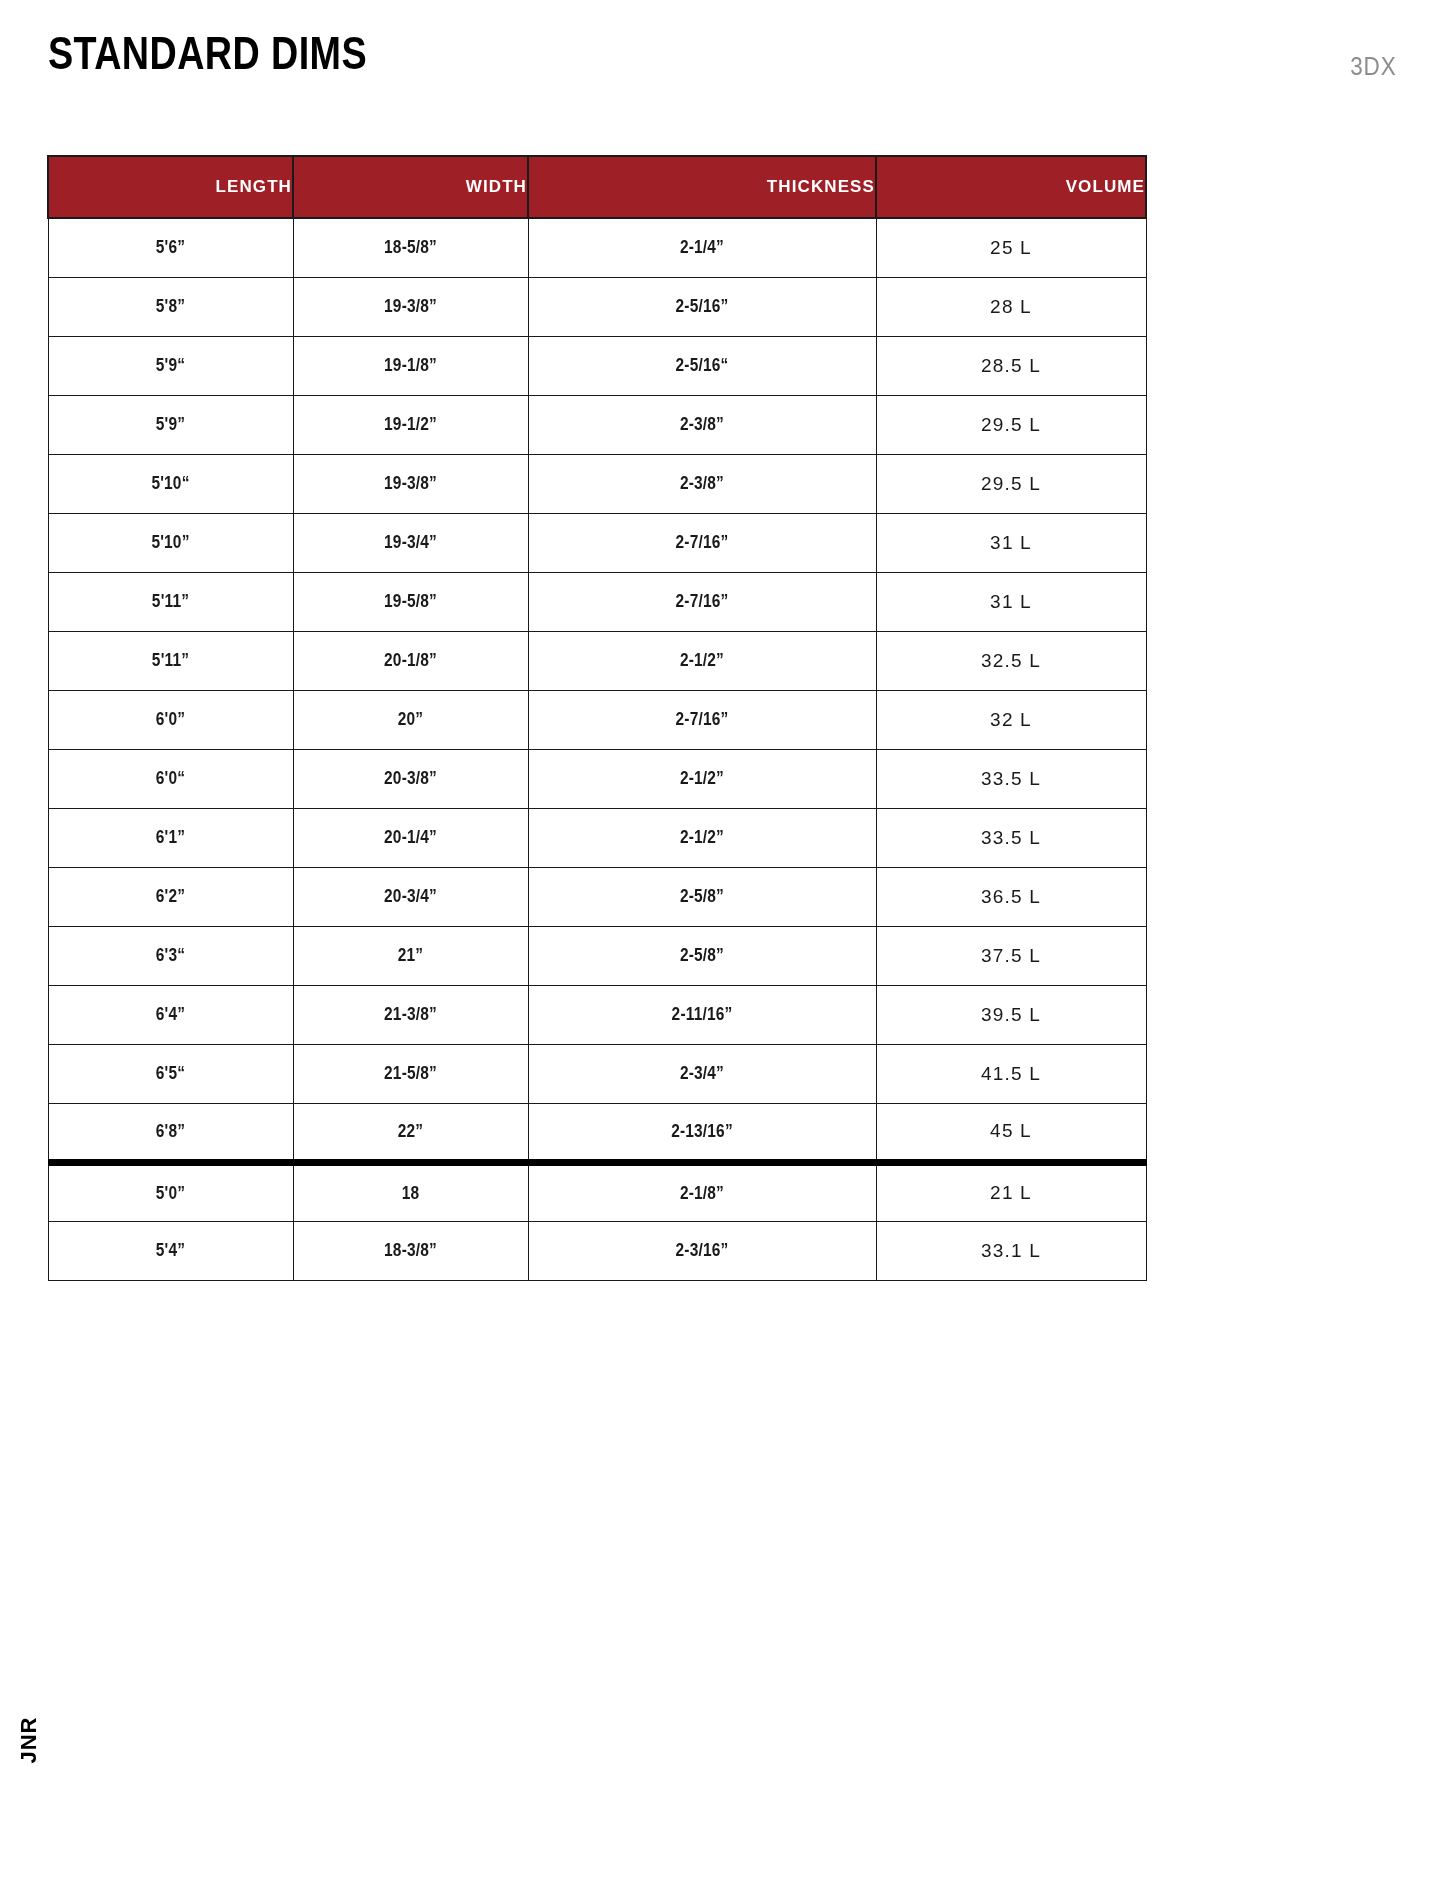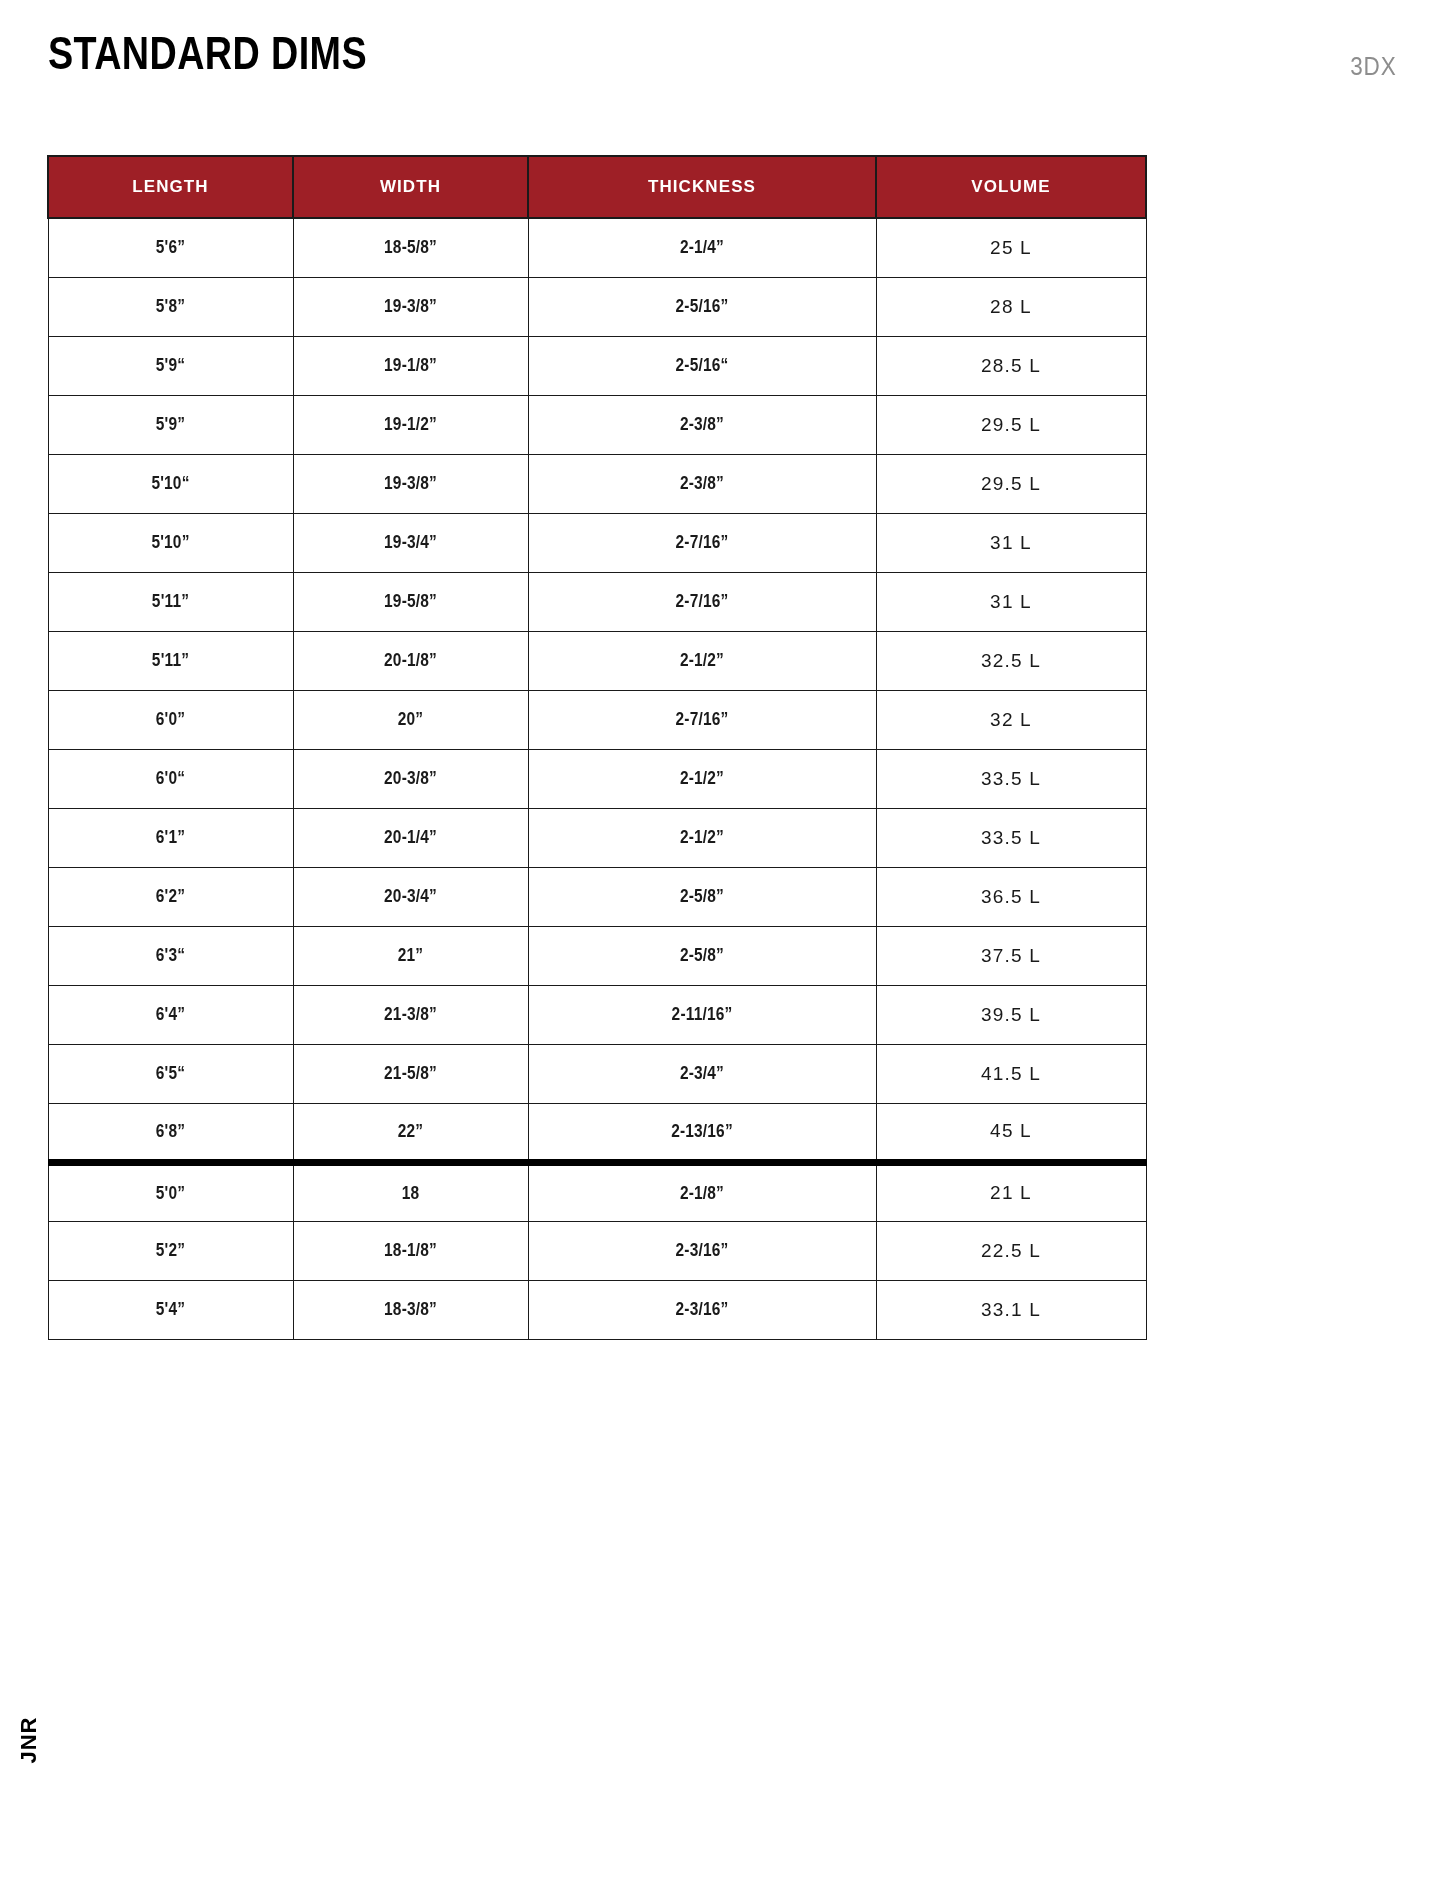--- a/index.html
+++ b/index.html
@@ -71,21 +71,21 @@
 
   table.dims thead th {
     background: #9e1f26;
     color: #ffffff;
     font-family: "Liberation Sans", sans-serif;
     font-weight: 700;
     font-size: 17px;
     letter-spacing: 1.1px;
     height: 62px;
     vertical-align: middle;
-    text-align: center;
+    text-align: right;
     border-right: 2px solid #1a1a1a;
     border-top: 2px solid #1a1a1a;
     border-bottom: 2px solid #1a1a1a;
   }
   table.dims thead th:first-child { border-left: 2px solid #1a1a1a; }
 
   table.dims tbody td {
     height: 59px;
     vertical-align: middle;
     text-align: center;
@@ -258,26 +258,20 @@
             <td class="cond">2-13/16”</td>
             <td class="vol">45 L</td>
           </tr>
           <tr class="section-start">
             <td class="cond">5'0”</td>
             <td class="cond">18</td>
             <td class="cond">2-1/8”</td>
             <td class="vol">21 L</td>
           </tr>
           <tr>
-            <td class="cond">5'2”</td>
-            <td class="cond">18-1/8”</td>
-            <td class="cond">2-3/16”</td>
-            <td class="vol">22.5 L</td>
-          </tr>
-          <tr>
             <td class="cond">5'4”</td>
             <td class="cond">18-3/8”</td>
             <td class="cond">2-3/16”</td>
             <td class="vol">33.1 L</td>
           </tr>
         </tbody>
     </table>
   </div>
 
   <div class="jnr-label">

